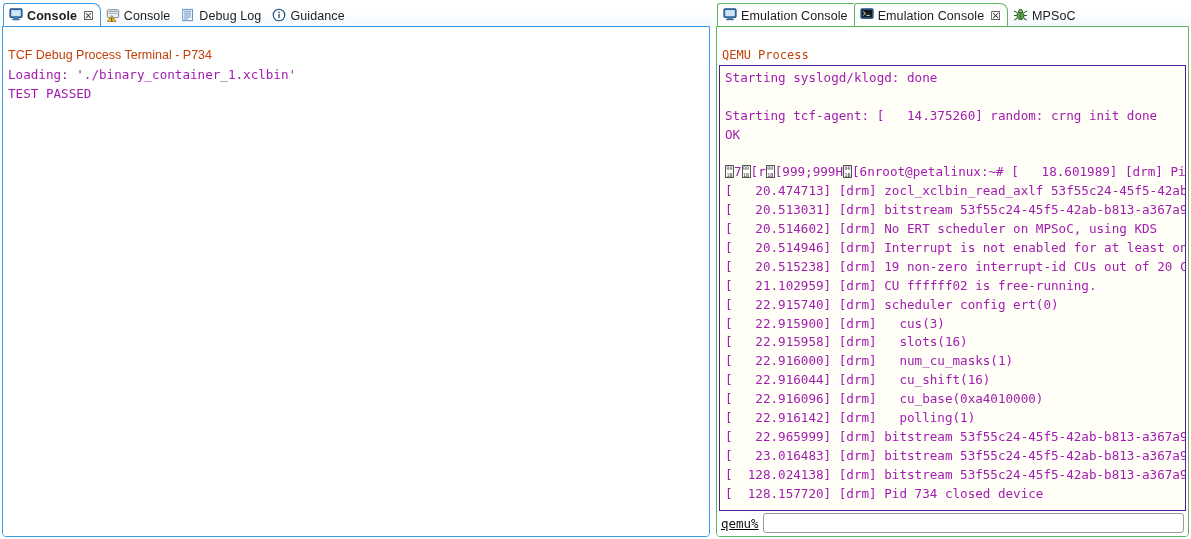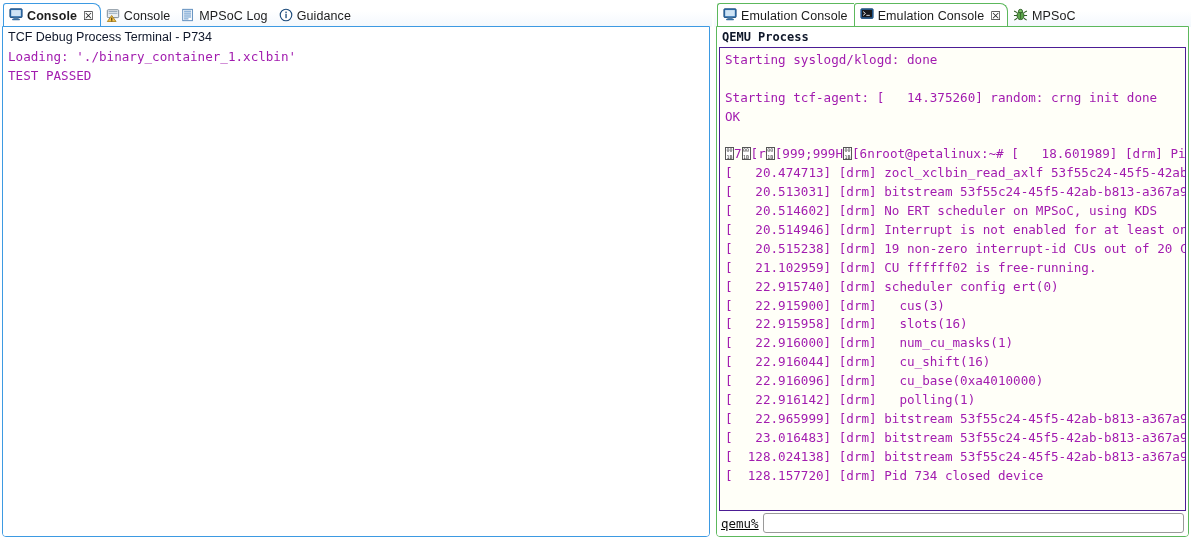--- a/index.html
+++ b/index.html
@@ -119,31 +119,31 @@
     margin: -1px 2px 2px 2px;
   }
   .view-right .view-body {
     border: 1px solid #5cb85c;
     border-radius: 0 0 4px 4px;
     margin: -1px 2px 2px 2px;
   }
 
   .caption {
     font-size: 12.5px;
-    color: #0f172a;
+    color: #c2410c;
     padding: 3px 4px 2px 5px;
     background: #ffffff;
     flex: 0 0 auto;
+    margin-top: 18px;
   }
   .caption-mono {
     font-family: "DejaVu Sans Mono", monospace;
     font-size: 12px;
     padding: 3px 4px 3px 5px;
     background: #ffffff;
-    font-weight: bold;
   }
 
   
   .console-area {
     flex: 1 1 auto;
     overflow: hidden;
     font-family: "DejaVu Sans Mono", monospace;
     font-size: 12.6px;
     line-height: 18.9px;
     color: #a21caf;
@@ -266,21 +266,21 @@
         <span class="tab-icon">
           <svg width="14" height="14" viewBox="0 0 16 16">
             <rect x="2" y="1.5" width="11" height="13" fill="#ffffff" stroke="#4a7fb5"></rect>
             <rect x="3.5" y="3" width="8" height="1.3" fill="#6f9fd0"></rect>
             <rect x="3.5" y="5.2" width="8" height="1.3" fill="#6f9fd0"></rect>
             <rect x="3.5" y="7.4" width="8" height="1.3" fill="#6f9fd0"></rect>
             <rect x="3.5" y="9.6" width="8" height="1.3" fill="#6f9fd0"></rect>
             <rect x="3.5" y="11.8" width="5" height="1.3" fill="#6f9fd0"></rect>
           </svg>
         </span>
-        <span class="tab-label">MPSoC Log</span>
+        <span class="tab-label">Debug Log</span>
       </div>
 
       <div class="tab">
         <span class="tab-icon">
           <svg width="14" height="14" viewBox="0 0 16 16">
             <circle cx="8" cy="8" r="6.6" fill="#ffffff" stroke="#1b4a7a" stroke-width="1.3"></circle>
             <rect x="7.3" y="6.6" width="1.5" height="5" fill="#1b4a7a"></rect>
             <rect x="7.3" y="4.1" width="1.5" height="1.7" fill="#1b4a7a"></rect>
           </svg>
         </span>

